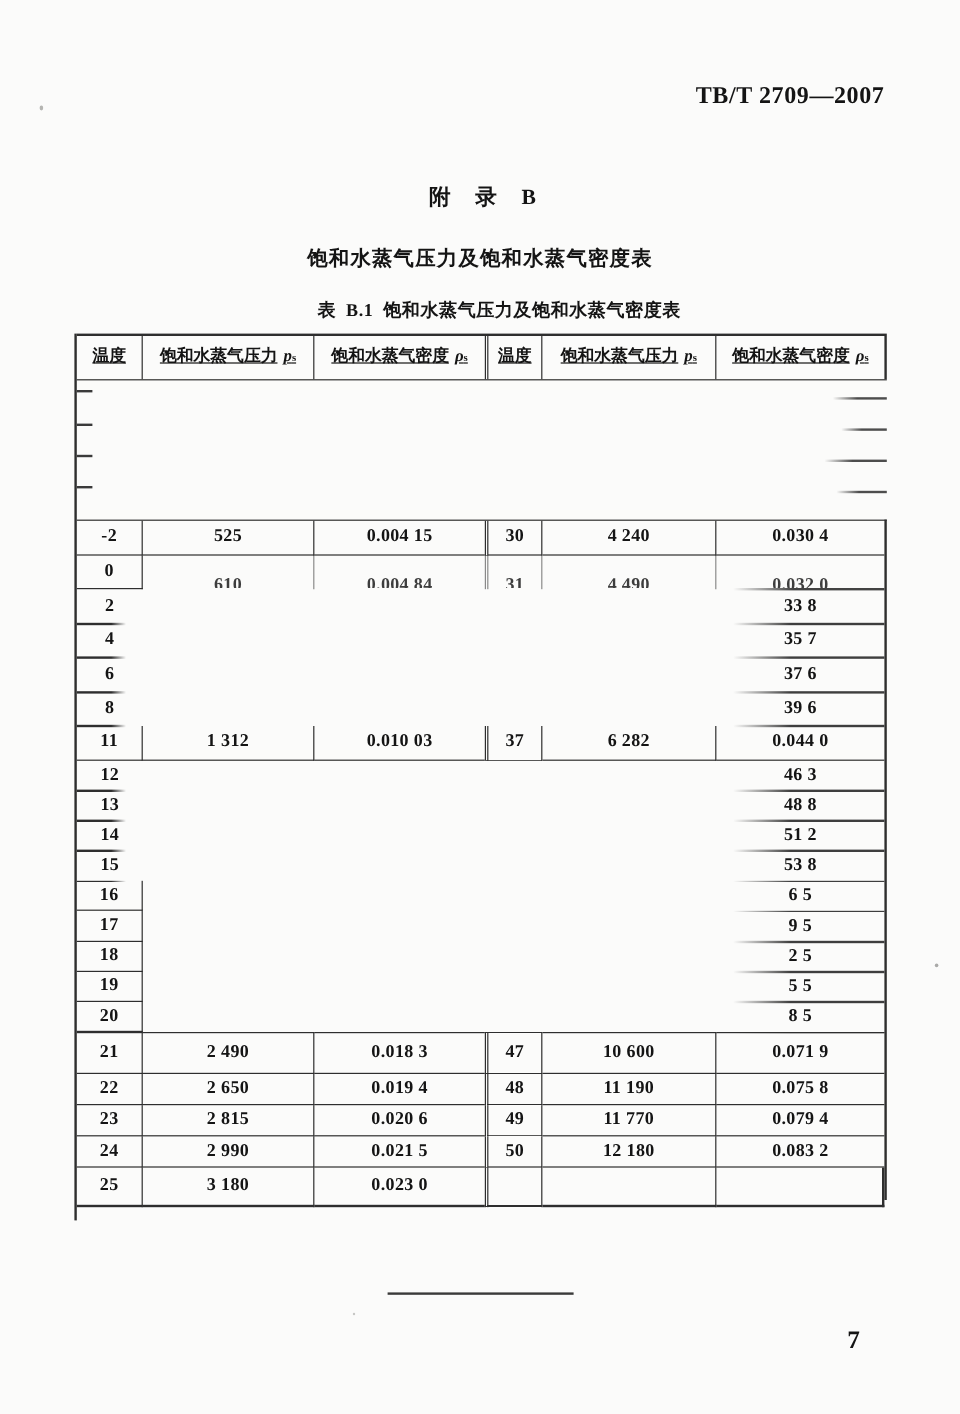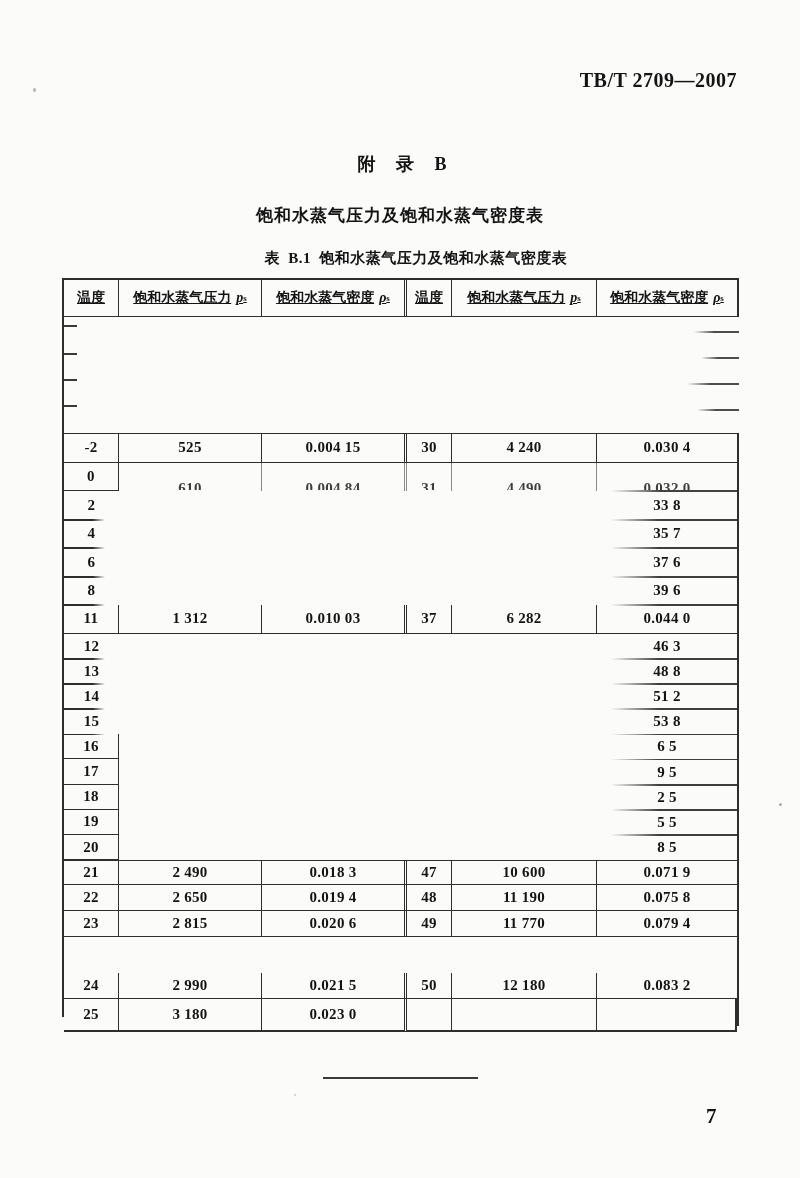--- a/index.html
+++ b/index.html
@@ -482,21 +482,21 @@
           <div class="c c4">
             <span class="t"></span>
           </div>
           <div class="c c5">
             <span class="t"></span>
           </div>
           <div class="c c6">
             <span class="t">8 5</span>
           </div>
         </div>
-        <div class="row grid6 r-full topline" style="height: 25px;">
+        <div class="row grid6 r-full topline" style="height: 35px;">
           <div class="c c1">
             <span class="t">21</span>
           </div>
           <div class="c c2">
             <span class="t">2 490</span>
           </div>
           <div class="c c3">
             <span class="t">0.018 3</span>
           </div>
           <div class="c c4">
@@ -542,21 +542,21 @@
           <div class="c c4">
             <span class="t">49</span>
           </div>
           <div class="c c5">
             <span class="t">11 770</span>
           </div>
           <div class="c c6">
             <span class="t">0.079 4</span>
           </div>
         </div>
-        <div class="row grid6 r-full" style="height: 26.1px; margin-top: 36px;">
+        <div class="row grid6 r-full" style="height: 26.1px;">
           <div class="c c1">
             <span class="t">24</span>
           </div>
           <div class="c c2">
             <span class="t">2 990</span>
           </div>
           <div class="c c3">
             <span class="t">0.021 5</span>
           </div>
           <div class="c c4">

